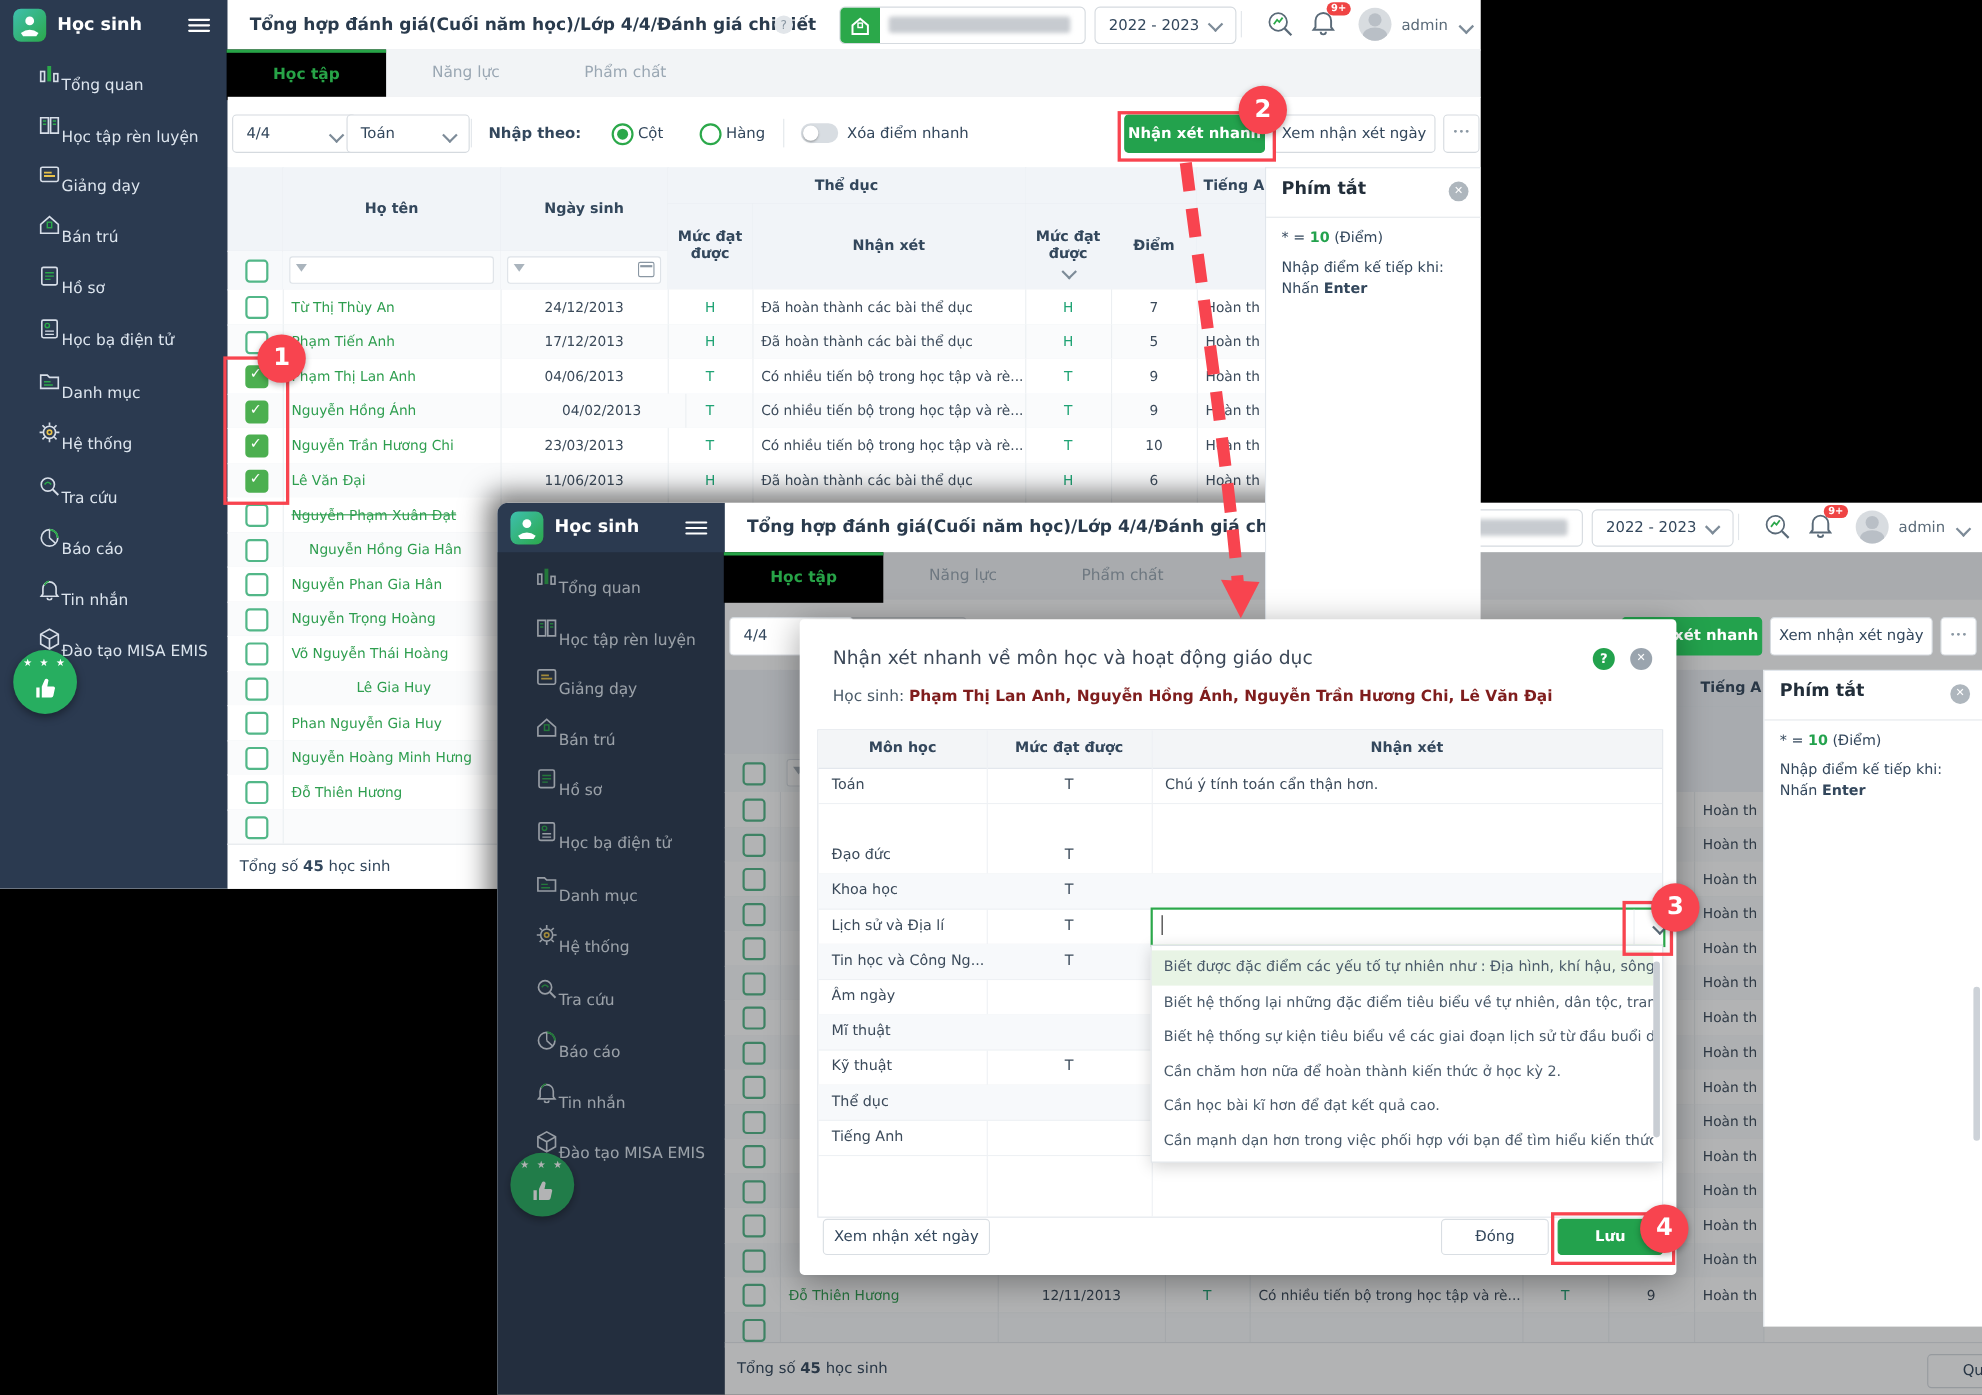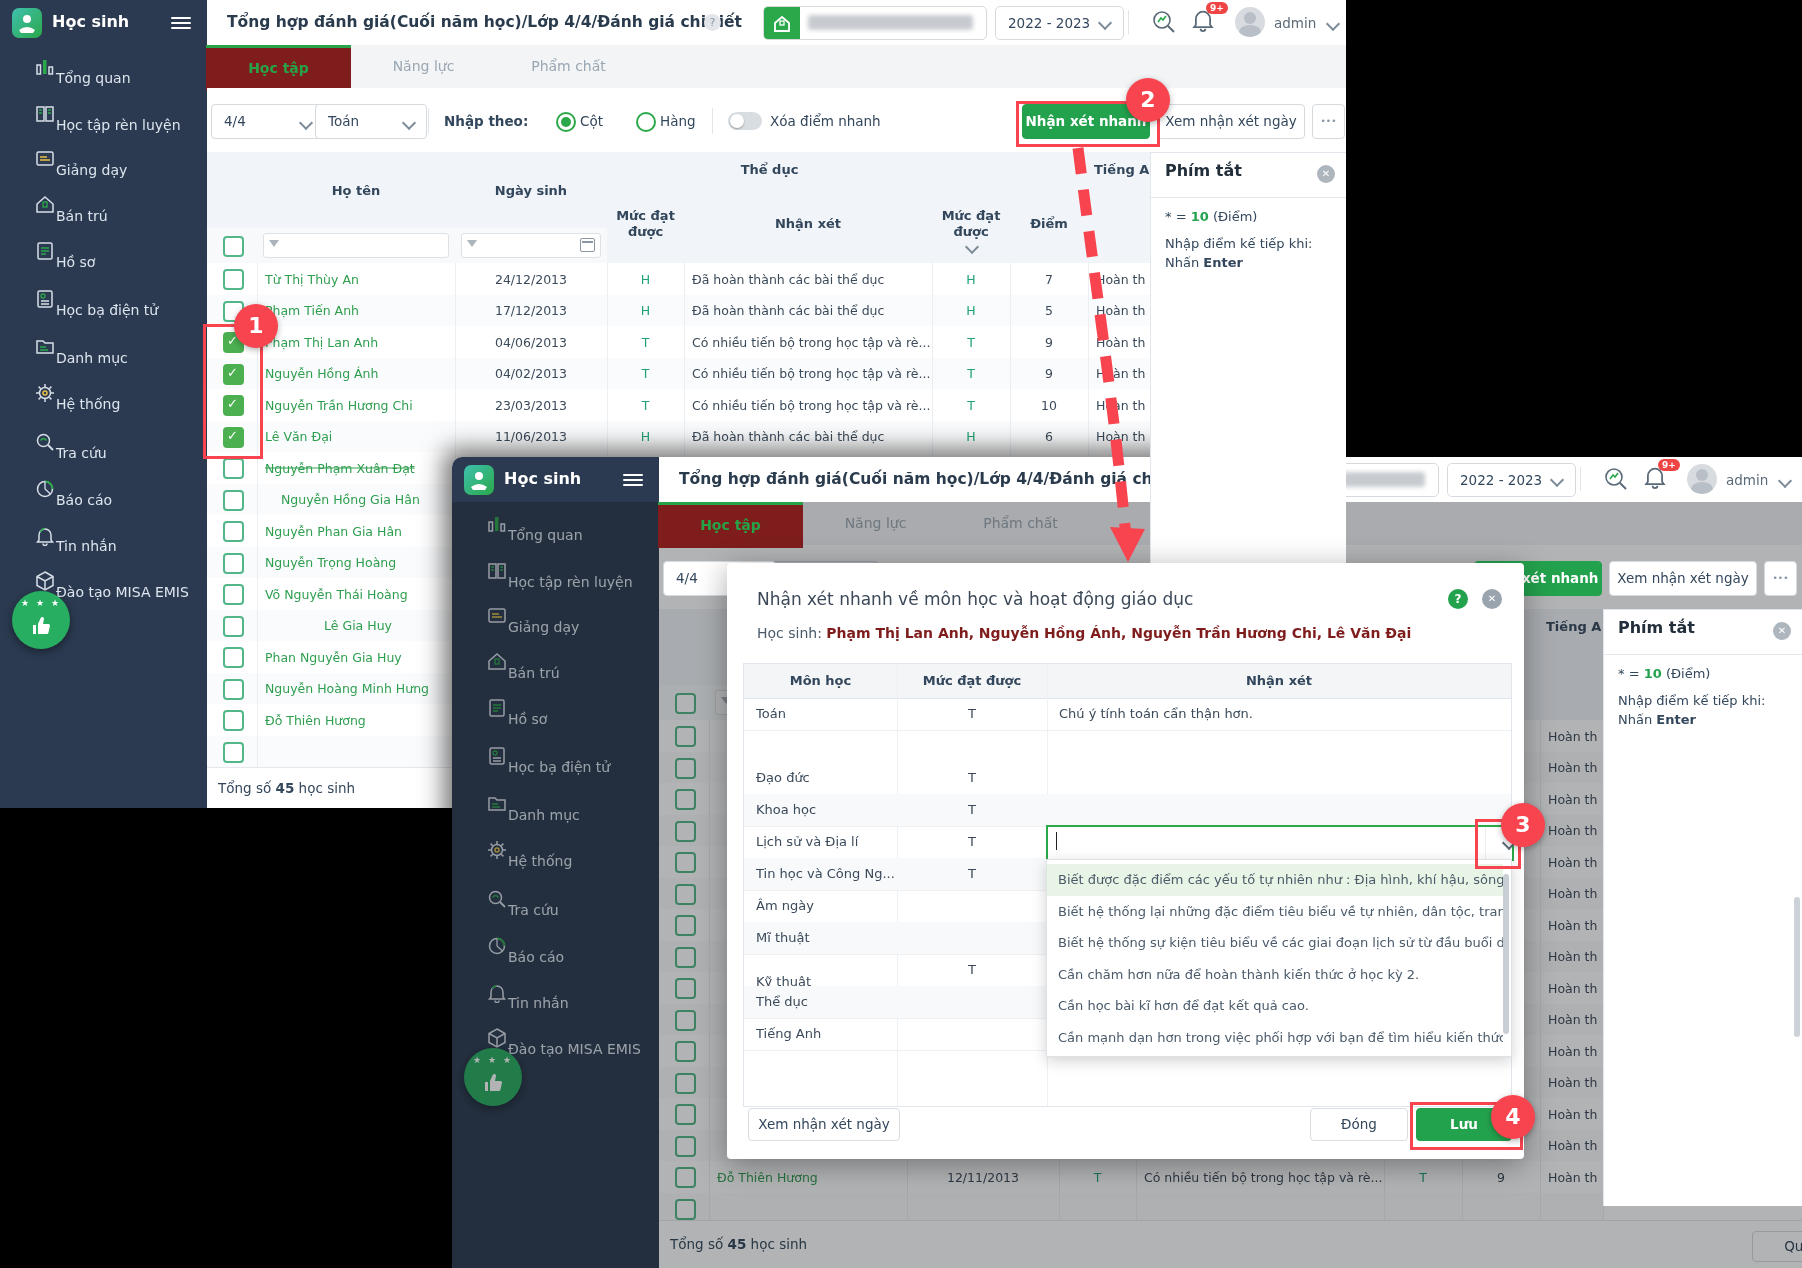--- a/index.html
+++ b/index.html
@@ -37,21 +37,21 @@
         transform:rotate(45deg);vertical-align:middle;margin-left:10px;margin-bottom:3px;}
   .avatar{position:absolute;width:30px;height:30px;border-radius:50%;background:#d8dce0;overflow:hidden;}
   .avatar i{position:absolute;left:9px;top:5px;width:12px;height:12px;border-radius:50%;background:#b9bfc6;}
   .avatar u{position:absolute;left:4px;top:18px;width:22px;height:14px;border-radius:50%;background:#b9bfc6;}
   .admin-lbl{position:absolute;font-size:13.5px;color:#5a6a78;}
   .bell-badge{position:absolute;background:#ef4444;color:#fff;border-radius:8px;font-size:9px;
               font-weight:bold;padding:1px 4px;}
   
   .tabstrip{position:absolute;height:43px;background:#f2f4f6;border-bottom:1px solid #e3e7ea;}
   .tab{position:absolute;top:0;height:43px;text-align:center;font-size:14px;line-height:43px;color:#9aa7b3;cursor:pointer;}
-  .tab.active{background:#7f1d1d;color:#27a347;font-weight:600;border-top:3px solid #27a347;line-height:40px;}
+  .tab.active{background:#000000;color:#27a347;font-weight:600;border-top:3px solid #27a347;line-height:40px;}
   
   .dd{position:absolute;height:33px;border:1px solid #d5dadf;border-radius:4px;background:#fff;
       font-size:13.5px;color:#33475c;line-height:33px;padding-left:12px;}
   .dd .chev{position:absolute;right:12px;top:13px;}
   .tool-lbl{position:absolute;font-size:13.5px;font-weight:600;color:#33475c;}
   .radio{position:absolute;width:16px;height:16px;border:2px solid #2ba84a;border-radius:50%;background:#fff;}
   .radio.on::after{content:"";position:absolute;left:3px;top:3px;width:10px;height:10px;border-radius:50%;background:#2ba84a;}
   .radio-lbl{position:absolute;font-size:13.5px;color:#33475c;}
   .toggle{position:absolute;width:34px;height:18px;border-radius:9px;background:#d8dde2;}
   .toggle::after{content:"";position:absolute;left:2px;top:2px;width:14px;height:14px;border-radius:50%;background:#fff;
@@ -432,21 +432,21 @@
           <div class="inner">Hoàn th</div>
         </div>
       </div>
       <div class="row alt" style="left: 207px; top: 357.5px; width: 944px; height: 31.5px;">
         <div class="cell" style="left: 0px; width: 50px;">
           <div class="cb on" style="left: 16px; top: 6px;"></div>
         </div>
         <div class="cell" style="left: 50px; width: 198px;">
           <div class="inner name-link">Nguyễn Hồng Ánh</div>
         </div>
-        <div class="cell ctr" style="left: 248px; width: 152px;">
+        <div class="cell ctr" style="left: 264px; width: 152px;">
           <div class="inner">04/02/2013</div>
         </div>
         <div class="cell ctr" style="left: 400px; width: 77px;">
           <div class="inner lv">T</div>
         </div>
         <div class="cell" style="left: 477px; width: 248px;">
           <div class="inner">Có nhiều tiến bộ trong học tập và rè...</div>
         </div>
         <div class="cell ctr" style="left: 725px; width: 78px;">
           <div class="inner lv">T</div>
@@ -1471,21 +1471,21 @@
           </div>
           <div class="m-row" style="top: 226px;">
             <div class="m-cell" style="left: 12px; width: 140px;">Âm ngày</div>
             <div class="m-cell lv" style="left: 153px; width: 150px; text-align: center;"></div>
           </div>
           <div class="m-row alt" style="top: 258px;">
             <div class="m-cell" style="left: 12px; width: 140px;">Mĩ thuật</div>
             <div class="m-cell lv" style="left: 153px; width: 150px; text-align: center;"></div>
           </div>
           <div class="m-row" style="top: 290px;">
-            <div class="m-cell" style="left: 12px; width: 140px; margin-top: 12px;">Kỹ thuật</div>
+            <div class="m-cell" style="left: 12px; width: 140px;">Kỹ thuật</div>
             <div class="m-cell lv" style="left: 153px; width: 150px; text-align: center;">T</div>
           </div>
           <div class="m-row alt" style="top: 322px;">
             <div class="m-cell" style="left: 12px; width: 140px;">Thể dục</div>
             <div class="m-cell lv" style="left: 153px; width: 150px; text-align: center;"></div>
           </div>
           <div class="m-row" style="top: 354px;">
             <div class="m-cell" style="left: 12px; width: 140px;">Tiếng Anh</div>
             <div class="m-cell lv" style="left: 153px; width: 150px; text-align: center;"></div>
           </div>

